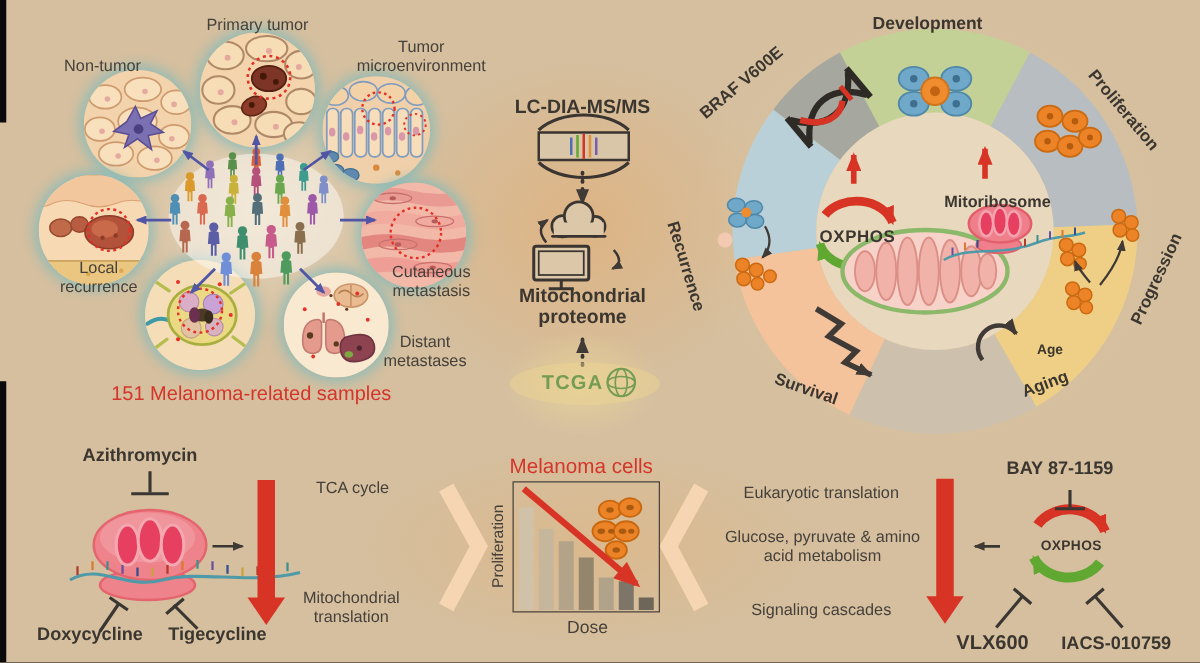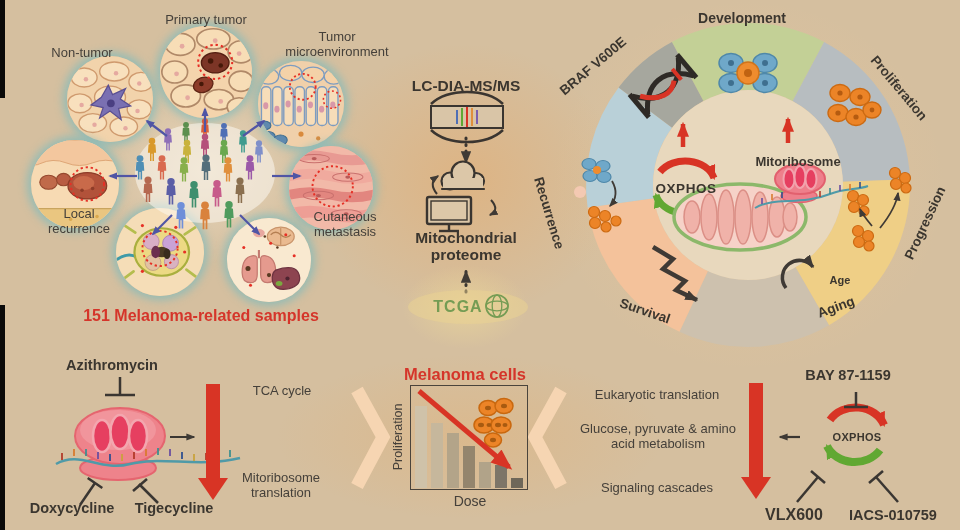--- a/index.html
+++ b/index.html
@@ -13,21 +13,21 @@
       radial-gradient(ellipse 255px 240px at 748px 185px, rgba(246,206,150,.35), rgba(246,206,150,0) 78%);
     background-color:#d5bf9f;}
   .strip{position:absolute;left:0;width:5px;background:#0a0a0a;}
   .sc{position:absolute;border-radius:50%;overflow:hidden;
       box-shadow:0 0 9px 4px rgba(122,186,190,.7);}
   .sc svg{display:block;width:100%;height:100%;}
   .ov{position:absolute;left:0;top:0;width:960px;height:530px;}
   .lb{position:absolute;transform:translate(-50%,-50%);color:#45403a;
       font-size:13px;font-weight:400;text-align:center;line-height:1.12;white-space:nowrap;}
   .b{font-weight:700;color:#3b362f;}
-  .red{color:#d5352a;font-weight:700;}
+  .red{color:#d5352a;font-weight:400;}
   .grn{color:#759c54;font-weight:700;letter-spacing:1px;}
   .wrap{white-space:normal;}
   #chartbox{position:absolute;left:410px;top:385px;width:118px;height:105px;
       border:1.5px solid #4a443c;box-sizing:border-box;}
   #bars{position:absolute;left:4px;right:4px;top:4px;bottom:1px;display:flex;
       align-items:flex-end;gap:4px;}
   #bars div{flex:0 0 12px;}
   .co{position:absolute;}
 </style>
 </head>
@@ -566,20 +566,21 @@
         </g>
 </g>
 <line x1="14" y1="11" x2="104" y2="87" stroke="#d83425" stroke-width="5" marker-end="url(#mR2)"></line>
 </svg>
 
 <div class="lb" style="left:82px;top:53px">Non-tumor</div>
 <div class="lb" style="left:206px;top:20px">Primary tumor</div>
 <div class="lb wrap" style="left:337px;top:45px;width:120px">Tumor microenvironment</div>
 <div class="lb wrap" style="left:79px;top:222px;width:90px">Local recurrence</div>
 <div class="lb wrap" style="left:345px;top:225px;width:95px">Cutaneous metastasis</div>
+<div class="lb wrap" style="left:340px;top:281px;width:95px">Distant metastases</div>
 <div class="lb red" style="left:201px;top:316px;font-size:16px">151 Melanoma-related samples</div>
 
 <div class="lb b" style="left:466px;top:86px;font-size:15.5px">LC-DIA-MS/MS</div>
 <div class="lb b wrap" style="left:466px;top:246px;font-size:15.5px;width:120px">Mitochondrial proteome</div>
 <div class="lb grn" style="left:458px;top:307px;font-size:16px">TCGA</div>
 
 <div class="lb b" style="left:742px;top:19px;font-size:14px">Development</div>
 <div class="lb b" style="left:593px;top:66px;font-size:13.5px;transform:translate(-50%,-50%) rotate(-40deg)">BRAF V600E</div>
 <div class="lb b" style="left:899px;top:88px;font-size:13.5px;transform:translate(-50%,-50%) rotate(50deg)">Proliferation</div>
 <div class="lb b" style="left:925px;top:223px;font-size:13.5px;transform:translate(-50%,-50%) rotate(-65deg)">Progression</div>
@@ -587,21 +588,21 @@
 <div class="lb b" style="left:645px;top:311px;font-size:13.5px;transform:translate(-50%,-50%) rotate(19deg)">Survival</div>
 <div class="lb b" style="left:549px;top:213px;font-size:13.5px;transform:translate(-50%,-50%) rotate(73deg)">Recurrence</div>
 <div class="lb b" style="left:798px;top:162px;font-size:13px">Mitoribosome</div>
 <div class="lb b" style="left:686px;top:189px;font-size:13.5px;letter-spacing:.5px">OXPHOS</div>
 <div class="lb b" style="left:840px;top:280px;font-size:11px">Age</div>
 
 <div class="lb b" style="left:112px;top:365px;font-size:14.5px">Azithromycin</div>
 <div class="lb b" style="left:72px;top:508px;font-size:14.5px">Doxycycline</div>
 <div class="lb b" style="left:174px;top:508px;font-size:14.5px">Tigecycline</div>
 <div class="lb" style="left:282px;top:391px">TCA cycle</div>
-<div class="lb wrap" style="left:281px;top:486px;width:105px">Mitoribosome translation</div>
+<div class="lb wrap" style="left:281px;top:486px;width:105px">Mitochondrial translation</div>
 
 <div class="lb red" style="left:465px;top:374px;font-size:16.5px">Melanoma cells</div>
 <div class="lb" style="left:398px;top:437px;font-size:12.5px;transform:translate(-50%,-50%) rotate(-90deg)">Proliferation</div>
 <div class="lb" style="left:470px;top:502px;font-size:14px">Dose</div>
 
 <div class="lb" style="left:657px;top:395px">Eukaryotic translation</div>
 <div class="lb wrap" style="left:658px;top:437px;width:180px">Glucose, pyruvate &amp; amino acid metabolism</div>
 <div class="lb" style="left:657px;top:488px">Signaling cascades</div>
 <div class="lb b" style="left:848px;top:375px;font-size:14.5px">BAY 87-1159</div>
 <div class="lb b" style="left:794px;top:515px;font-size:16px">VLX600</div>

